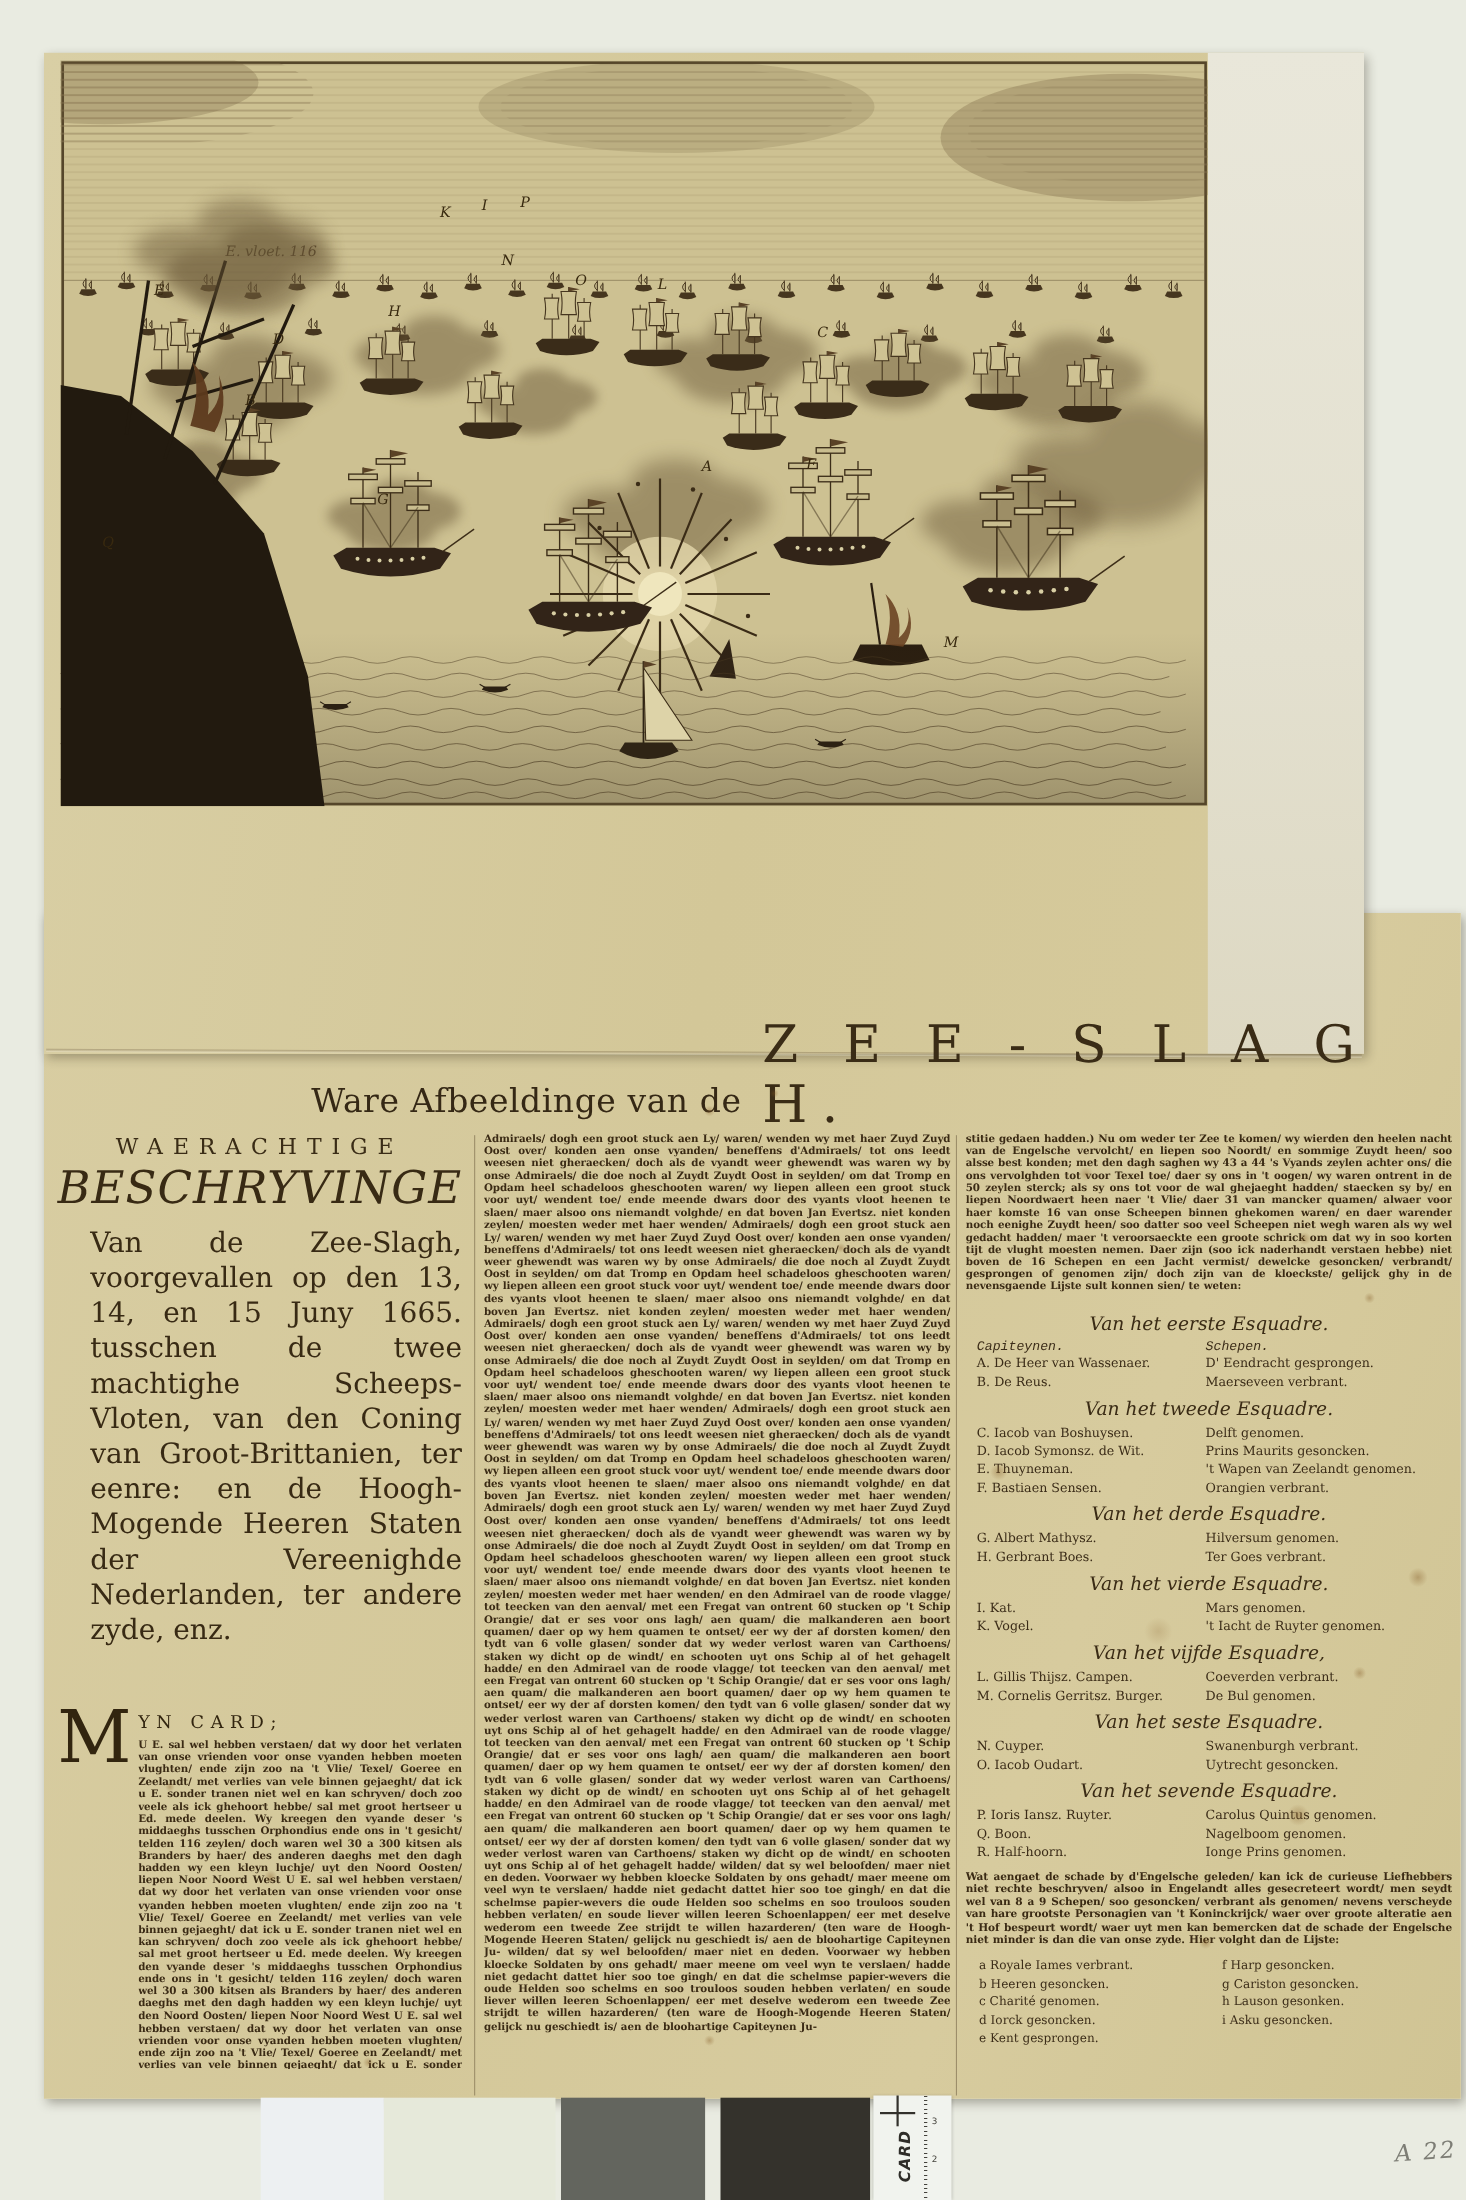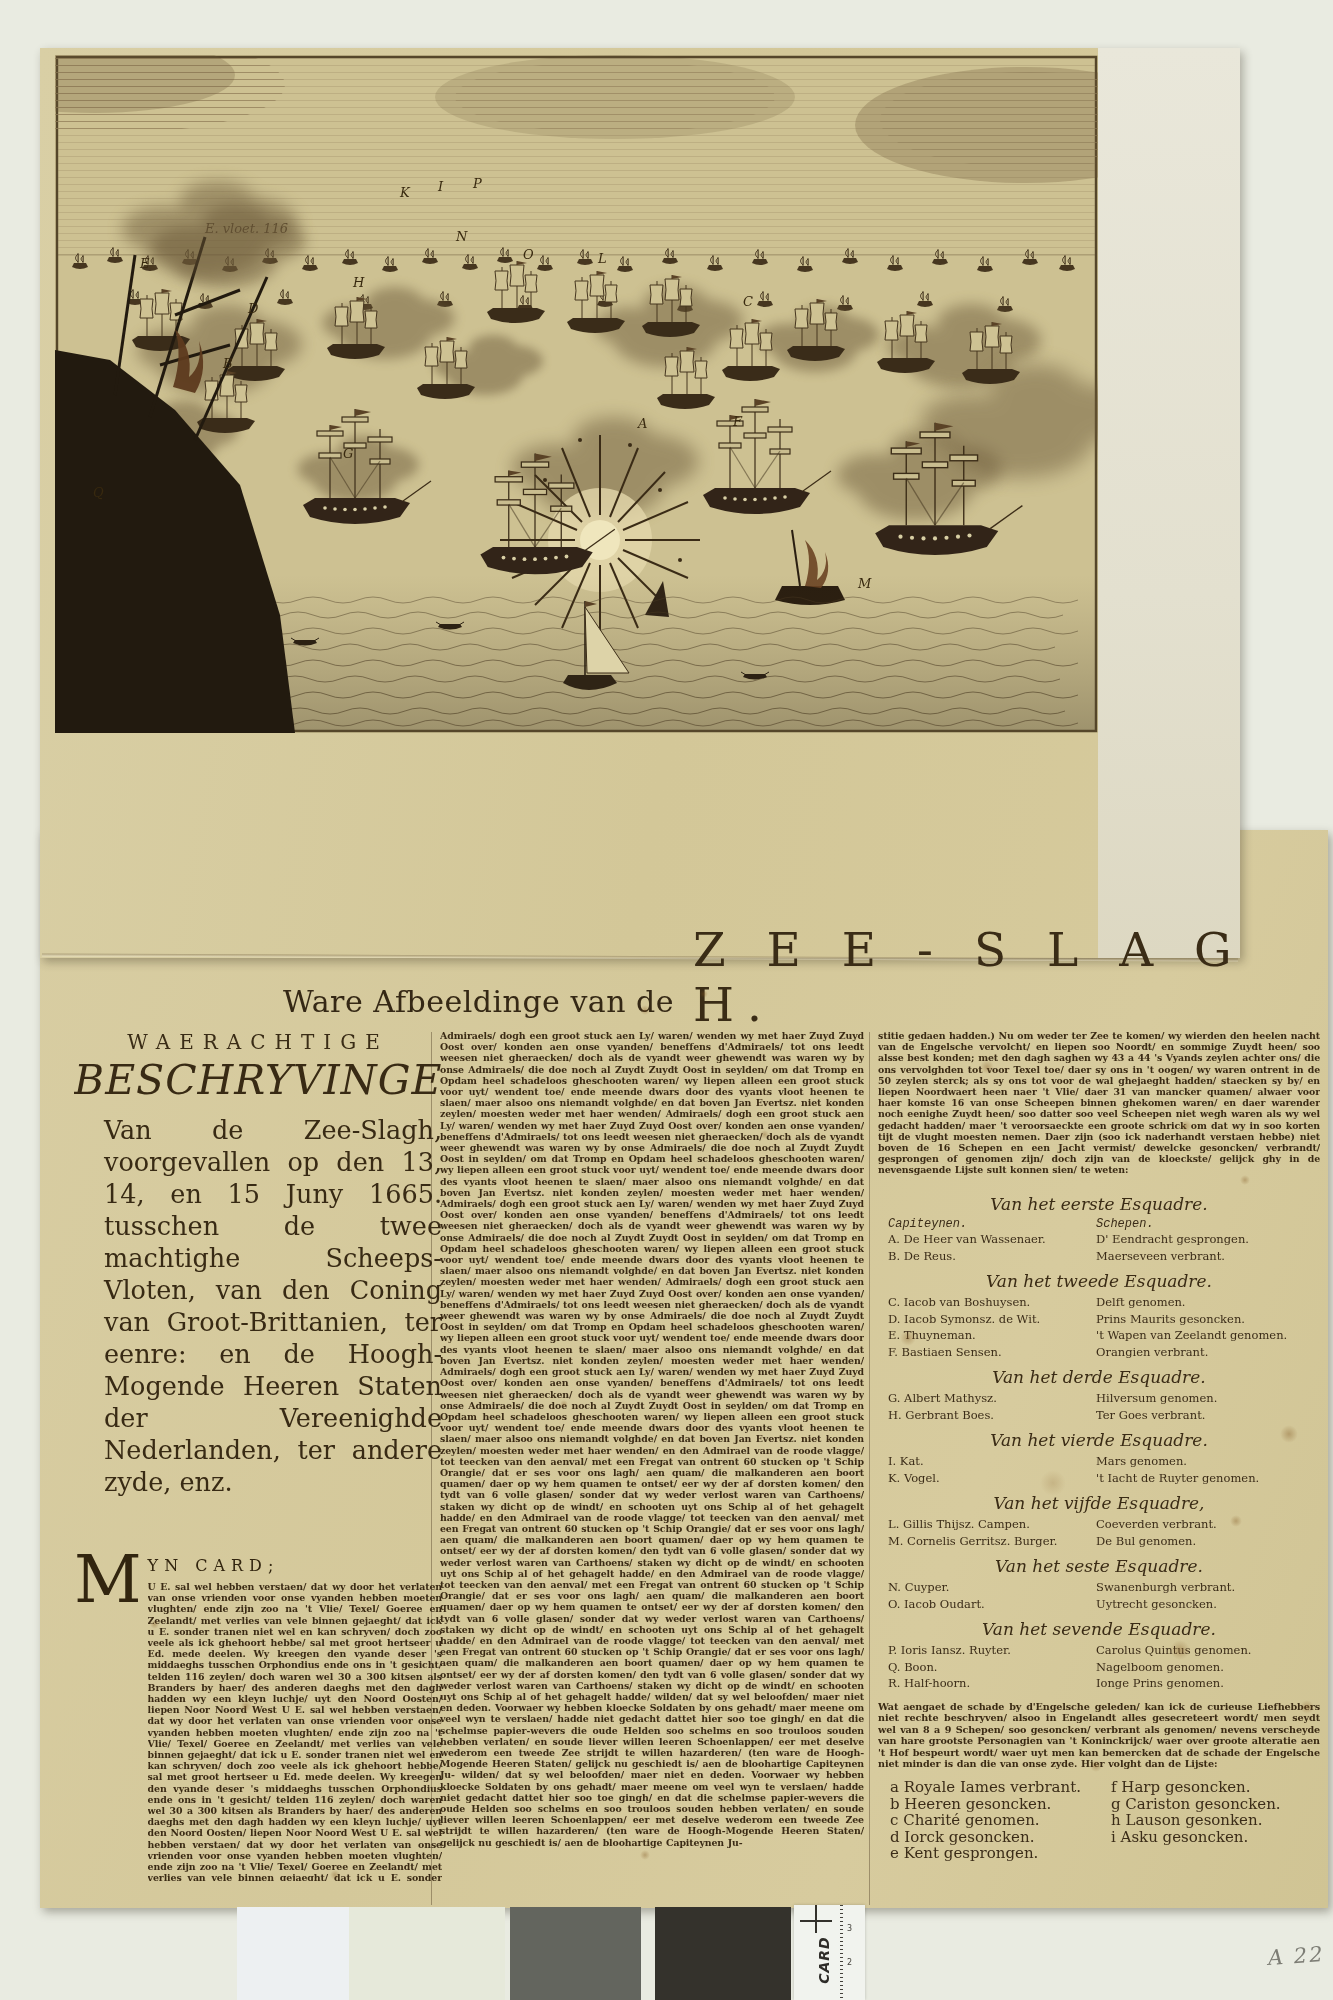--- a/index.html
+++ b/index.html
@@ -19,21 +19,21 @@
     background:linear-gradient(180deg,rgba(90,70,40,.35),rgba(255,250,230,.4));transform:rotate(.25deg);}
   .engraving{position:absolute;left:55px;top:55px;width:1043px;height:678px;}
   
   .title-prefix{position:absolute;left:283px;top:984px;font-size:30px;letter-spacing:.5px;color:#32261344;
     color:#352815;}
   .title-main{position:absolute;left:693px;top:922px;font-size:47px;letter-spacing:13px;color:#35281596;
     color:#3a2c16;}
   
   .rule{position:absolute;top:1032px;width:1px;height:873px;background:#6e5c3f;opacity:.55;}
   .col{position:absolute;top:1030px;height:876px;overflow:hidden;}
-  .col-left{left:74px;width:368px;}
+  .col-left{left:52px;width:368px;}
   .col-mid{left:440px;width:424px;}
   .col-right{left:878px;width:442px;}
   .h-small{font-size:20px;letter-spacing:9px;text-align:center;color:#3a2c16;}
   .h-large{font-size:41px;letter-spacing:1px;text-align:center;white-space:nowrap;margin-top:2px;color:#35281533;
     color:#382a14;font-style:italic;}
   .subtitle{margin-top:10px;font-size:25.5px;line-height:32px;text-align:justify;color:#382a14;margin-left:30px;}
   .sal-block{margin-top:54px;}
   .dropcap{float:left;font-size:66px;line-height:56px;padding-right:6px;color:#32250f;}
   .salutation{display:block;font-size:16px;letter-spacing:6px;padding-top:4px;color:#32250f;}
   .bl{font-size:9.4px;line-height:11.2px;text-align:justify;font-weight:bold;color:#3a2a14;
@@ -41,21 +41,21 @@
   .bl span::after{content:" ";}
   .col-left .bl{margin-top:6px;height:300px;overflow:hidden;}
   .col-mid .bl{height:876px;overflow:hidden;}
   .intro{height:157px;overflow:hidden;}
   .sq-h{font-style:italic;font-size:17px;text-align:center;margin-top:7px;margin-bottom:3px;color:#3a2b15;}
   .sq-labels{display:flex;font-style:italic;font-size:12px;font-family:Liberation Mono, monospace;}
   .sq-row{display:flex;font-size:11.5px;line-height:16.5px;}
   .cap{width:218px;padding-left:10px;}
   .shp{flex:1;}
   .closing{margin-top:9px;font-size:9.6px;line-height:11.6px;}
-  .eng{display:flex;margin-top:9px;font-size:15px;line-height:16.5px;}
+  .eng{display:flex;margin-top:9px;font-size:11px;line-height:16.5px;}
   .eng-col{width:50%;padding-left:12px;}
   
   .fox{position:absolute;border-radius:50%;
     background:radial-gradient(circle,rgba(130,88,35,.38) 0%,rgba(130,88,35,0) 70%);}
   
   .patch{position:absolute;top:1907px;height:93px;}
   .card-strip{position:absolute;left:794px;top:1905px;width:71px;height:95px;background:#f1f3ee;
     box-shadow:0 0 3px rgba(0,0,0,.2);}
   .cross-h{position:absolute;left:800px;top:1920px;width:32px;height:2px;background:#33312c;}
   .cross-v{position:absolute;left:815px;top:1905px;width:2px;height:28px;background:#33312c;}

